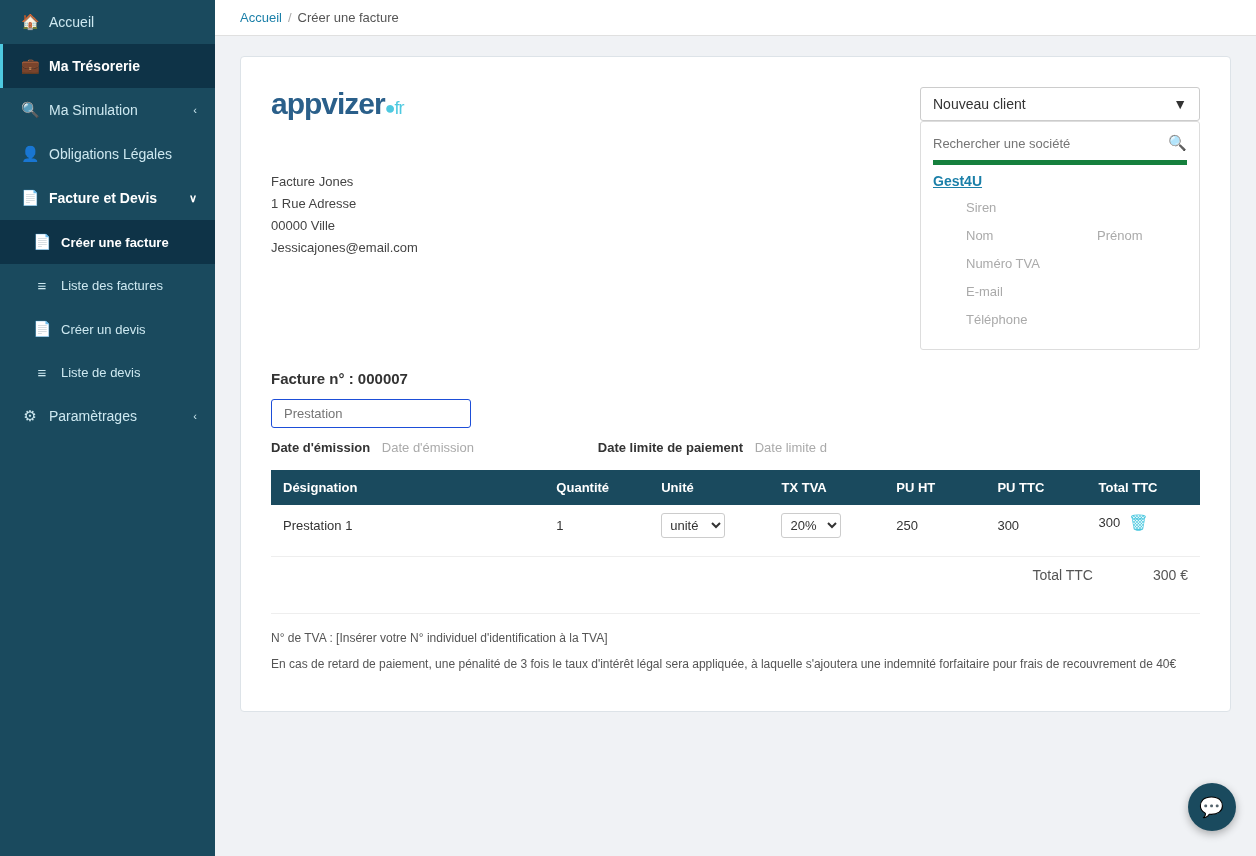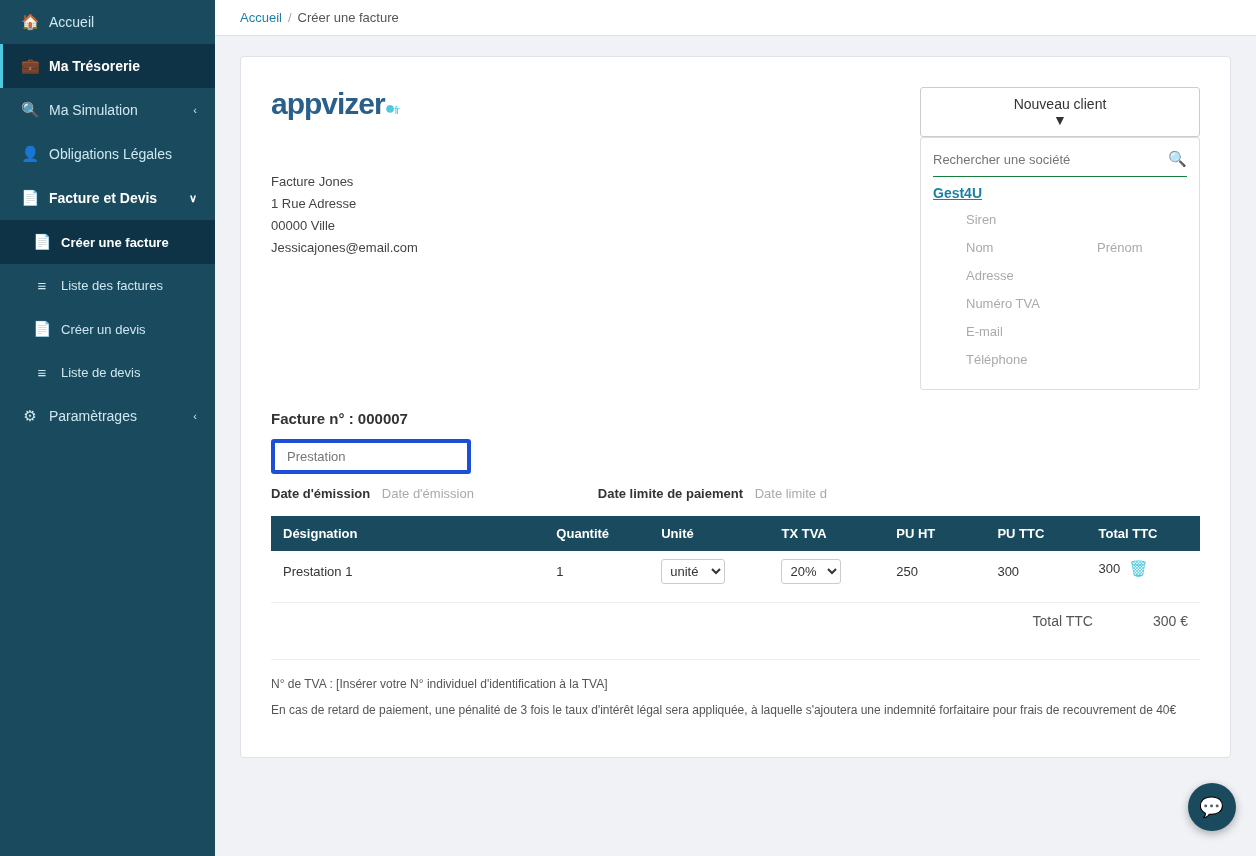--- a/index.html
+++ b/index.html
@@ -87,26 +87,25 @@
       padding: 8px 12px;
       border: 1px solid #ccc;
       border-radius: 3px;
       font-size: 14px;
       color: #333;
       background: #fff;
       cursor: pointer;
       display: flex;
       align-items: center;
       justify-content: space-between;
-      flex-direction: column;
     }
     .client-form { border: 1px solid #ddd; padding: 12px; border-radius: 3px; background: #fff; }
     .search-row {
       display: flex;
-      border-bottom: 1px solid #15803d;
+      border-bottom: 5px solid #15803d;
       padding-bottom: 8px;
       margin-bottom: 8px;
     }
     .search-input {
       flex: 1;
       border: none;
       outline: none;
       font-size: 13px;
       color: #666;
       background: transparent;
@@ -134,21 +133,21 @@
     
     .facture-number {
       font-size: 15px;
       font-weight: 700;
       color: #333;
       margin: 18px 0 12px 0;
     }
 
     
     .prestation-label {
-      border: 4px solid #1d4ed8;
+      border: 1px solid #1d4ed8;
       border-radius: 3px;
       padding: 6px 12px;
       font-size: 13px;
       color: #666;
       margin-bottom: 12px;
       width: 200px;
     }
 
     
     .date-row {
@@ -303,21 +302,21 @@
 
   <div class="page-content">
     <div class="invoice-card">
 
       
       <div class="invoice-top">
 
         <div>
           <div class="logo-area">
             <div class="logo-text">
-              <span style="color:#2a5f8a;">appvizer</span><span style="color:#4ec9e0;font-size:18px;">●</span><span style="color:#4ec9e0;font-size:10px;font-weight:400;">fr</span>
+              <span style="color:#2a5f8a;">appvizer</span><span style="color:#4ec9e0;font-size:18px;">●</span><span style="color:#4ec9e0;font-size:18px;font-weight:400;">fr</span>
             </div>
           </div>
           <div class="sender-info" style="margin-top:50px;">
             <div>Facture Jones</div>
             <div>1 Rue Adresse</div>
             <div>00000 Ville</div>
             <div>Jessicajones@email.com</div>
           </div>
         </div>
 
@@ -336,23 +335,20 @@
             </div>
 
             <div class="client-name-row">Gest4U</div>
 
             <div class="form-row">
               <input type="text" class="form-field" placeholder="Siren" style="">
             </div>
             <div class="form-row-2">
               <input type="text" class="form-field" placeholder="Nom" style="">
               <input type="text" class="form-field" placeholder="Prénom" style="">
-            </div>
-            <div class="form-row">
-              <input type="text" class="form-field" placeholder="Adresse" style="">
             </div>
             <div class="form-row">
               <input type="text" class="form-field" placeholder="Numéro TVA" style="">
             </div>
             <div class="form-row">
               <input type="text" class="form-field" placeholder="E-mail" style="">
             </div>
             <div class="form-row">
               <input type="text" class="form-field" placeholder="Téléphone" style="">
             </div>

